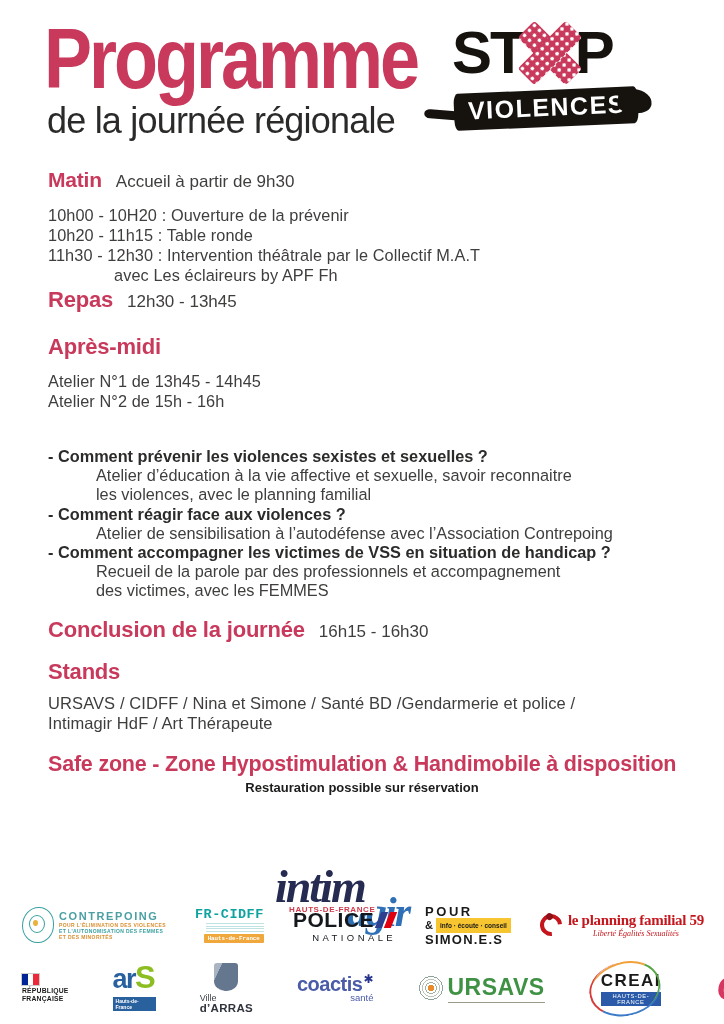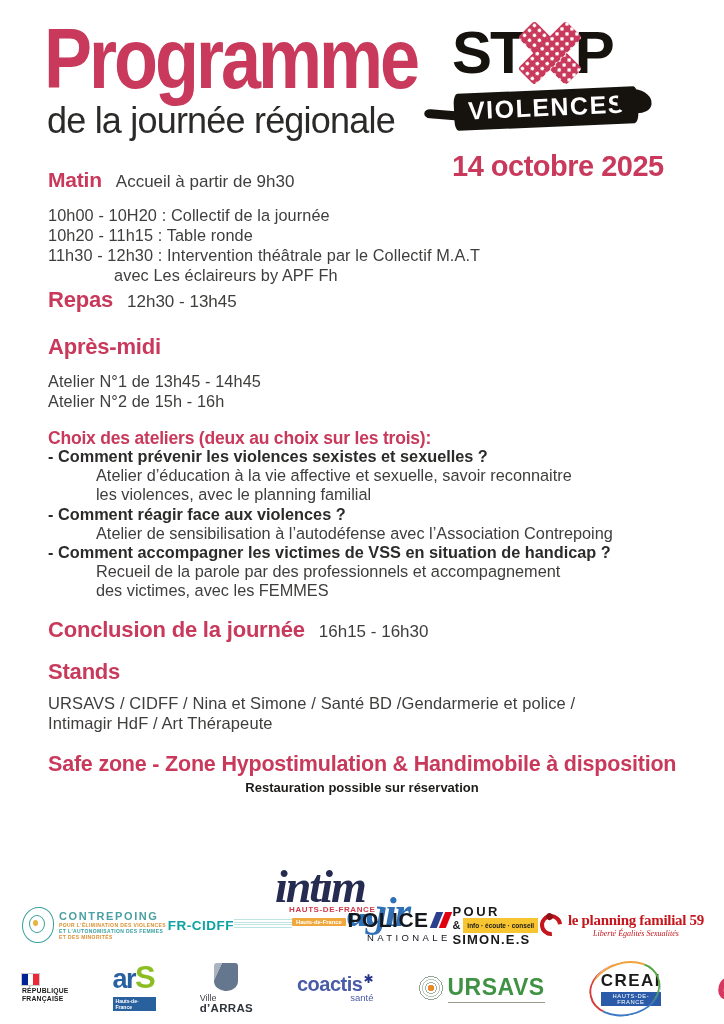--- a/index.html
+++ b/index.html
@@ -67,21 +67,21 @@
 
   
   .ctp-icon{width:32px;height:36px;border:1.6px solid #3AA0A0;border-radius:52% 46% 50% 48%;position:relative;flex:none;margin-right:5px;}
   .ctp-icon::before{content:"";position:absolute;left:6px;top:7px;width:14px;height:16px;border:1.4px solid #3AA0A0;border-radius:50%;}
   .ctp-icon::after{content:"";position:absolute;left:10px;top:12px;width:5px;height:6px;background:#E8B23C;border-radius:50%;}
   .ctp-text b{display:block;font-size:11px;color:#4B9FA3;letter-spacing:1.6px;font-weight:700;}
   .ctp-text i{display:block;font-style:normal;font-size:5px;font-weight:700;letter-spacing:0.4px;color:#D98E2F;line-height:6px;}
   .ctp-text i.t2{color:#3AA0A0;}
 
   
-  .frcidff{flex-direction:row;align-items:flex-start;}
+  .frcidff{flex-direction:column;align-items:flex-end;font-family:Liberation Mono, monospace;}
   .frcidff b{font-size:13.5px;color:#0FA3A0;font-weight:800;letter-spacing:0.5px;}
   .frcidff .bars{display:block;width:58px;height:9px;margin:1px 0 2px;
     background:repeating-linear-gradient(to bottom,#BFE3E2 0 1px,transparent 1px 2.6px);}
   .frcidff .tag{background:#F0A73C;color:#fff;font-size:5.8px;font-weight:700;padding:1px 4px;border-radius:1px;}
 
   
   .police{flex-direction:column;align-items:flex-end;}
   .po-line{display:flex;align-items:center;gap:4px;}
   .po-line b{font-size:21px;font-weight:900;color:#14181D;letter-spacing:0.5px;}
   .fr-slash{position:relative;width:18px;height:16px;}
@@ -179,45 +179,41 @@
   <div class="stoplogo">
     <div class="stop-line">
       <span>ST</span>
       <span class="cross"></span>
       <span>P</span>
     </div>
     <div class="violences">
       <span>VIOLENCES</span>
     </div>
   </div>
-  <div class="date">14 octobre 2025</div>
 
   <div class="rowline" style="left:48px;top:168px;">
     <span class="h-pink h-21">Matin</span>
     <span class="plain-17">Accueil à partir de 9h30</span>
   </div>
-  <div class="bodyline" style="left:48px;top:206px;">10h00 - 10H20 : Collectif de la journée</div>
+  <div class="bodyline" style="left:48px;top:206px;">10h00 - 10H20 : Ouverture de la prévenir</div>
   <div class="bodyline" style="left:48px;top:226px;">10h20 - 11h15 : Table ronde</div>
   <div class="bodyline" style="left:48px;top:246px;">11h30 - 12h30 : Intervention théâtrale par le Collectif M.A.T</div>
   <div class="bodyline" style="left:114px;top:266px;">avec Les éclaireurs by APF Fh</div>
 
   <div class="rowline" style="left:48px;top:287px;">
     <span class="h-pink h-22">Repas</span>
     <span class="plain-17">12h30 - 13h45</span>
   </div>
 
   <div class="rowline" style="left:48px;top:334px;">
     <span class="h-pink h-22">Après-midi</span>
   </div>
   <div class="bodyline" style="left:48px;top:372px;">Atelier N°1 de 13h45 - 14h45</div>
   <div class="bodyline" style="left:48px;top:392px;">Atelier N°2 de 15h - 16h</div>
 
-  <div class="rowline" style="left:48px;top:428px;">
-    <span class="h-pink" style="font-size:17.5px;">Choix des ateliers (deux au choix sur les trois):</span>
-  </div>
 
   <div class="choices">
     <div class="q">Comment prévenir les violences sexistes et sexuelles ?</div>
     <div class="d">Atelier d’éducation à la vie affective et sexuelle, savoir reconnaitre</div>
     <div class="d">les violences, avec le planning familial</div>
     <div class="q">Comment réagir face aux violences ?</div>
     <div class="d">Atelier de sensibilisation à l’autodéfense avec l’Association Contrepoing</div>
     <div class="q">Comment accompagner les victimes de VSS en situation de handicap ?</div>
     <div class="d">Recueil de la parole par des professionnels et accompagnement</div>
     <div class="d">des victimes, avec les FEMMES</div>

